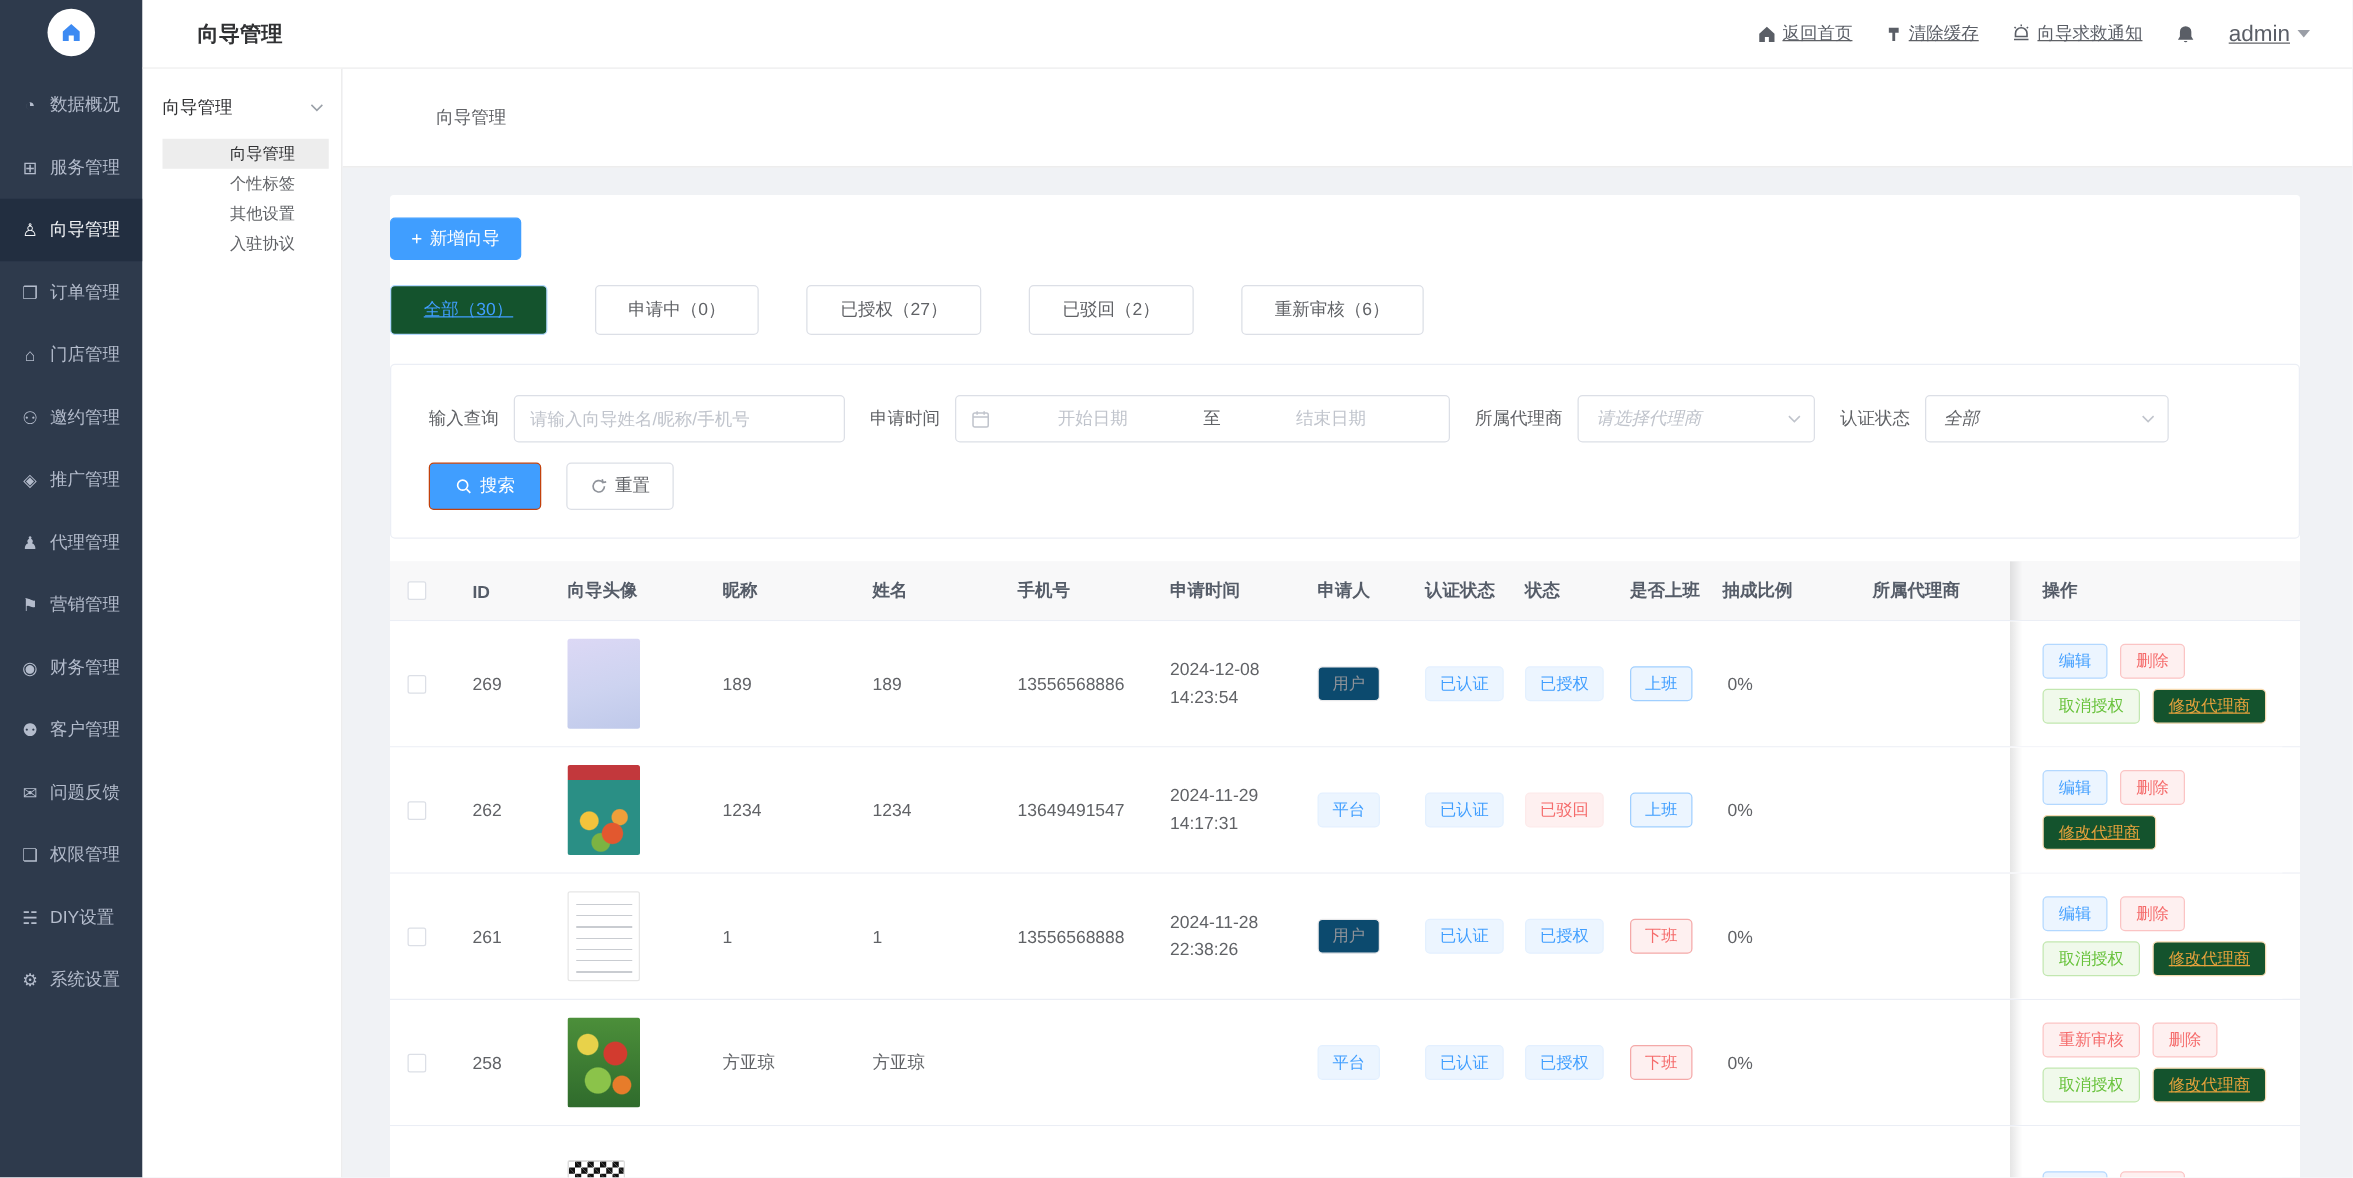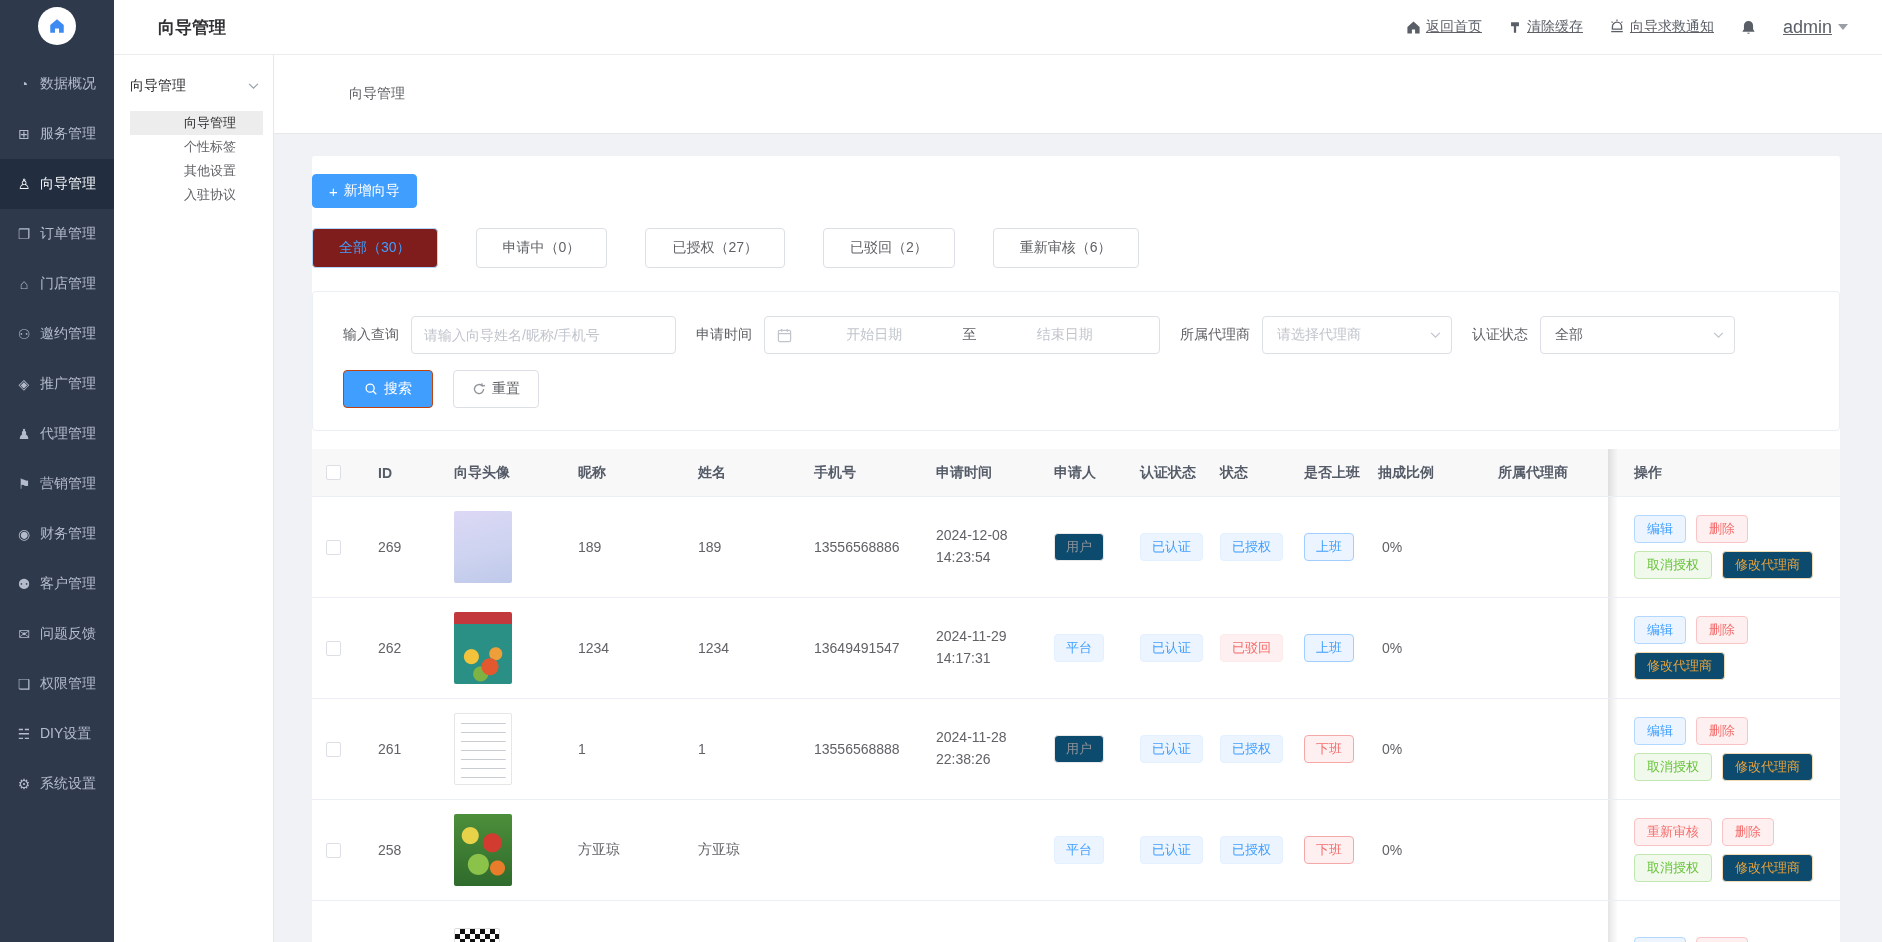--- a/index.html
+++ b/index.html
@@ -39,33 +39,33 @@
   .main { flex:1; display:flex; flex-direction:column; min-width:0; overflow:hidden; background:#f0f2f5; }
   .crumb-bar { height:79px; background:#fff; border-bottom:1px solid #e7e7e7; display:flex; align-items:center; padding-left:75px; flex:none; font-size:14px; color:#606266; }
   .card { background:#fff; margin:22px 42px 0 38px; border-radius:3px; flex:none; }
 
   .card-top { padding:18px 0 0 0; }
   .btn-add { display:inline-flex; align-items:center; gap:6px; height:34px; padding:0 16px; background:#409eff; color:#fff; border:1px solid #409eff; border-radius:4px; font-size:14px; cursor:pointer; }
   .btn-add .plus { font-size:15px; }
 
   .tabs { display:flex; gap:38px; margin-top:20px; }
   .tab { height:40px; display:flex; align-items:center; padding:0 26px; border:1px solid #dcdfe6; border-radius:4px; background:#fff; font-size:14px; color:#606266; cursor:pointer; white-space:nowrap; }
-  .tab[data-active="true"] { background:#7f1d1d; border-color:#b3d8ff; color:#409eff; }
+  .tab[data-active="true"] { background:#14532d; border-color:#b3d8ff; color:#409eff;text-decoration:underline; }
 
   
   .filter-box { border:1px solid #ebeef5; border-radius:4px; margin-top:23px; padding:24px 20px 22px 30px; }
   .f-row { display:flex; align-items:center; }
   .f-label { font-size:14px; color:#606266; white-space:nowrap; }
   .f-input { width:265px; height:38px; border:1px solid #dcdfe6; border-radius:4px; margin:0 20px 0 12px; padding:0 12px; font-size:14px; color:#606266; outline:none; font-family:inherit; }
   .f-input::placeholder { color:#c0c4cc; }
   .daterange { width:396px; height:38px; border:1px solid #dcdfe6; border-radius:4px; margin:0 20px 0 12px; display:flex; align-items:center; padding:0 12px; font-size:14px; cursor:pointer; }
   .daterange .ph { color:#c0c4cc; flex:1; text-align:center; }
   .daterange .to { color:#606266; padding:0 6px; }
   .selectbox { height:38px; border:1px solid #dcdfe6; border-radius:4px; margin-left:12px; display:flex; align-items:center; padding:0 10px 0 14px; font-size:14px; cursor:pointer; }
-  .selectbox .val { flex:1; }
+  .selectbox .val { flex:1;font-style:italic; }
   .selectbox .ph { color:#c0c4cc; }
   .sel-agent { width:190px; margin-right:20px; }
   .sel-auth { width:195px; }
   .f-buttons { margin-top:16px; display:flex; gap:20px; }
   .btn-search { height:38px; padding:0 20px; background:#409eff; border:1px solid #c2410c; color:#fff; border-radius:4px; font-size:14px; display:inline-flex; align-items:center; gap:6px; cursor:pointer; }
   .btn-reset { height:38px; padding:0 18px; background:#fff; border:1px solid #dcdfe6; color:#606266; border-radius:4px; font-size:14px; display:inline-flex; align-items:center; gap:6px; cursor:pointer; }
 
   
   .table { margin-top:18px; font-size:14px; }
   .tr { display:grid; grid-template-columns:56px 70px 124px 120px 116px 122px 118px 86px 80px 84px 74px 120px 126px 218px; align-items:stretch; border-bottom:1px solid #ebeef5; }
@@ -109,21 +109,21 @@
   .badge[data-type="red-border"] { background:#fef0f0; border-color:#f4a9a8; color:#f56c6c; }
 
   .c-op { position:relative; flex-direction:column; align-items:flex-start; justify-content:center; gap:8px; padding-left:26px; background:inherit; }
   .thead .c-op { justify-content:center; }
   .c-op::before { content:""; position:absolute; left:0; top:0; bottom:0; width:10px; background:linear-gradient(to right, rgba(0,0,0,0.10), rgba(0,0,0,0)); }
   .op-line { display:flex; gap:10px; }
   .abtn { height:28px; padding:0 12px; border-radius:4px; font-size:13px; border:1px solid; cursor:pointer; white-space:nowrap; font-family:inherit; }
   .abtn[data-type="primary"] { color:#409eff; background:#ecf5ff; border-color:#b3d8ff; }
   .abtn[data-type="danger"]  { color:#f56c6c; background:#fef0f0; border-color:#fbc4c4; }
   .abtn[data-type="success"] { color:#67c23a; background:#f0f9eb; border-color:#c2e7b0; }
-  .abtn[data-type="warning"] { color:#e6a23c; background:#0c4a6e; border-color:#f5dab1; }
+  .abtn[data-type="warning"] { color:#e6a23c; background:#14532d; border-color:#f5dab1;text-decoration:underline; }
 </style>
 </head>
 <body>
 
 <div class="app">
 
   <aside class="sidebar">
     <div class="logo">
       <svg width="18" height="18" viewBox="0 0 16 16">
           <path d="M8 2 L14 7.2 V14 H9.8 V10.2 H6.2 V14 H2 V7.2 Z" fill="#3d8af2"></path>

